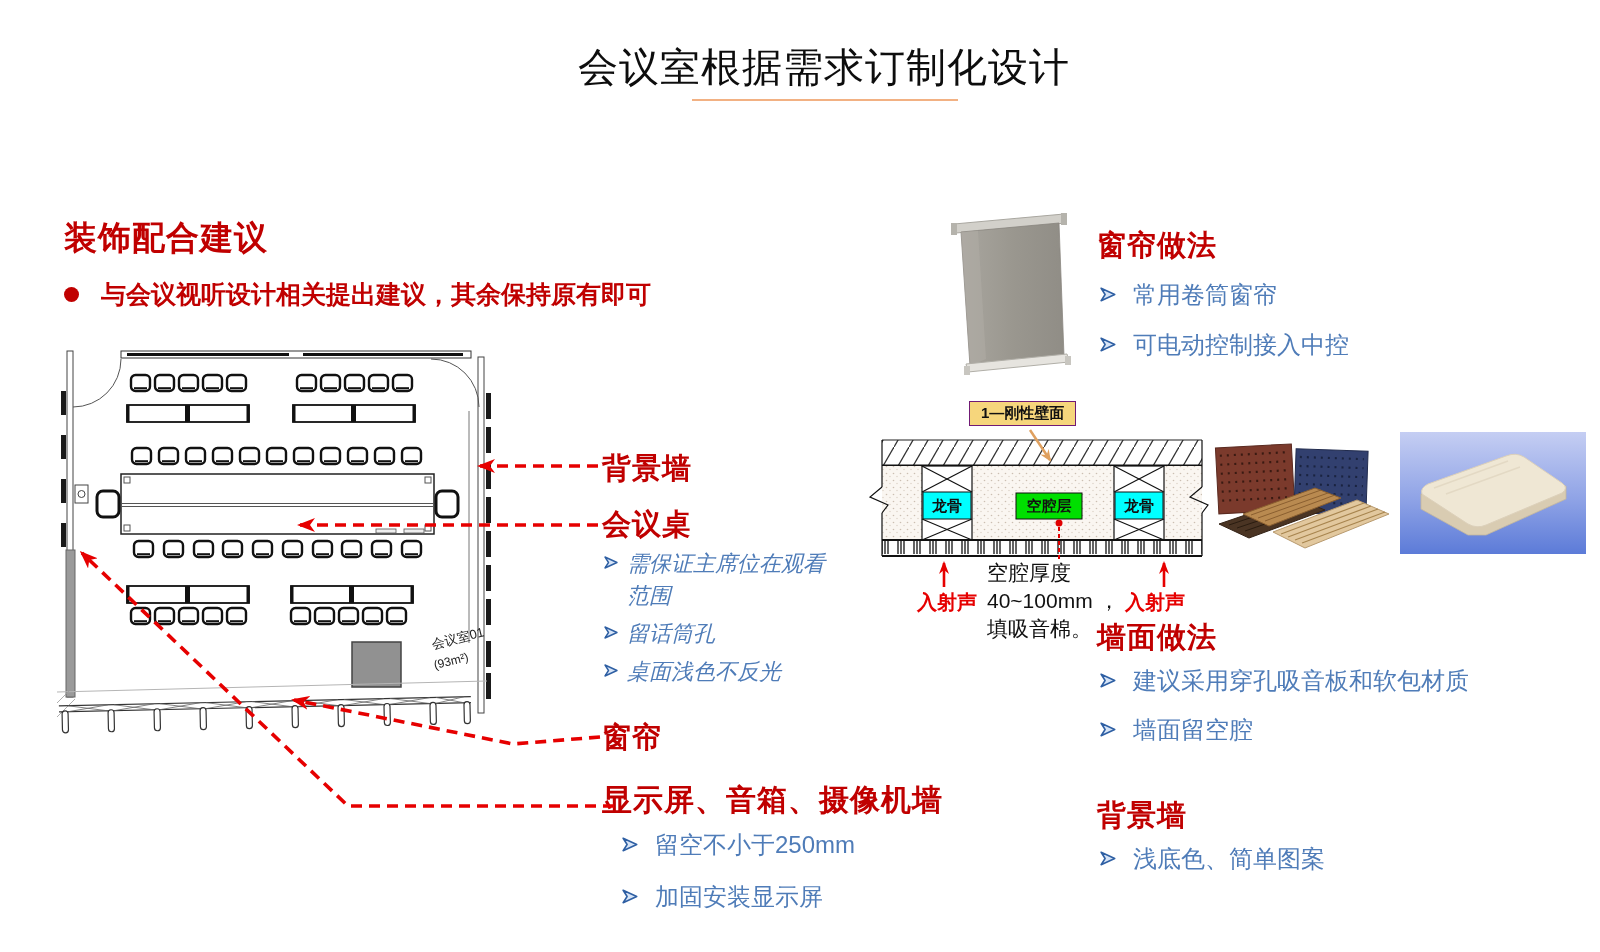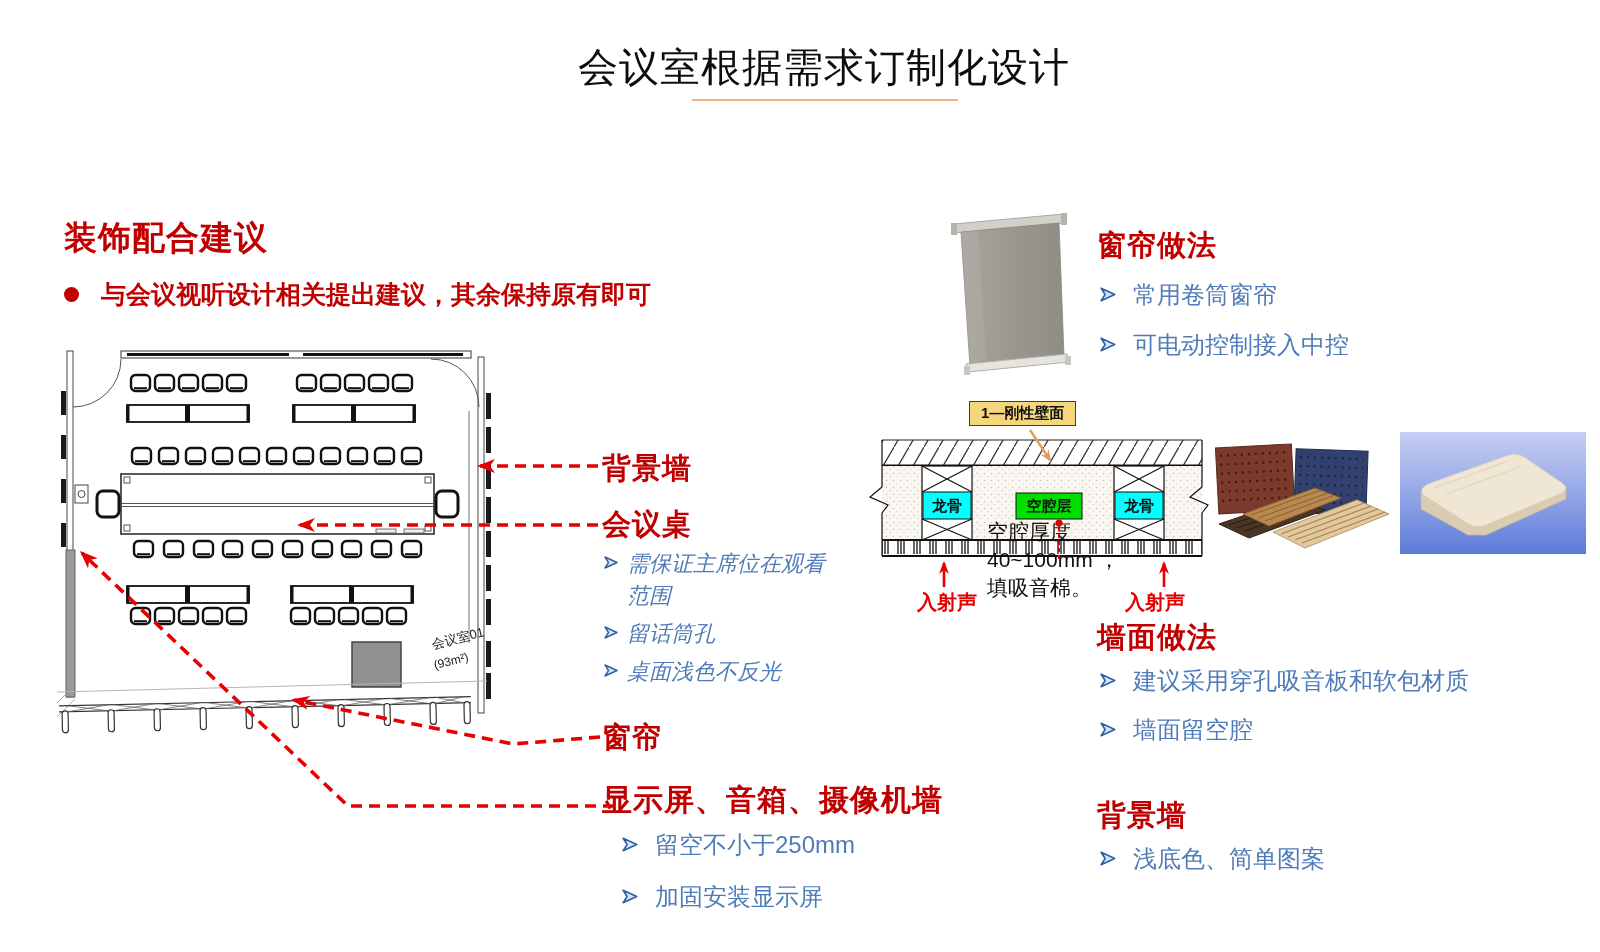--- a/index.html
+++ b/index.html
@@ -360,21 +360,21 @@
     <line x1="18" y1="161" x2="338" y2="161" stroke="#111" stroke-width="2"></line>
 
     <path d="M 18 45 L 18 92 M 18 118 L 18 161" stroke="#111" stroke-width="1.2" fill="none"></path>
     <path d="M 18 92 L 6 102 L 24 110 L 18 118" stroke="#111" stroke-width="1.2" fill="none"></path>
     <path d="M 338 45 L 338 92 M 338 118 L 338 161" stroke="#111" stroke-width="1.2" fill="none"></path>
     <path d="M 338 92 L 326 102 L 344 110 L 338 118" stroke="#111" stroke-width="1.2" fill="none"></path>
   </svg>
 
   <div class="abs yellow-tag txt" style="left:945px;top:401px;">1—刚性壁面</div>
 
-  <div class="abs cavnote txt" style="left:963px;top:518px;width:160px;">
+  <div class="abs cavnote txt" style="left:963px;top:559px;width:160px;">
     <div>空腔厚度</div>
     <div>40~100mm ，</div>
     <div>填吸音棉。</div>
   </div>
 
   <div class="abs incident txt" style="left:888px;top:589px;">入射声</div>
   <div class="abs incident txt" style="left:1096px;top:589px;">入射声</div>
 
   <svg class="abs" style="left:1185px;top:432px;" width="188" height="124" viewBox="0 0 188 124">
     <g transform="rotate(-3 45 45)">

